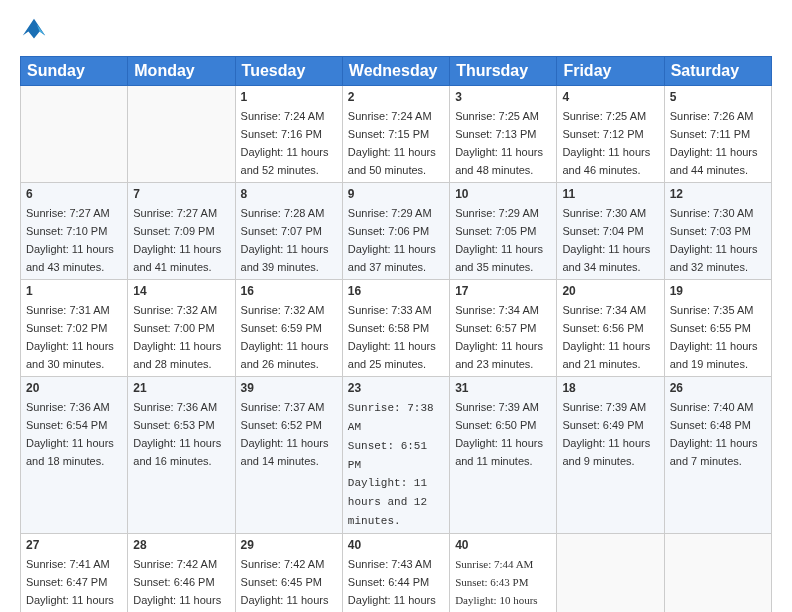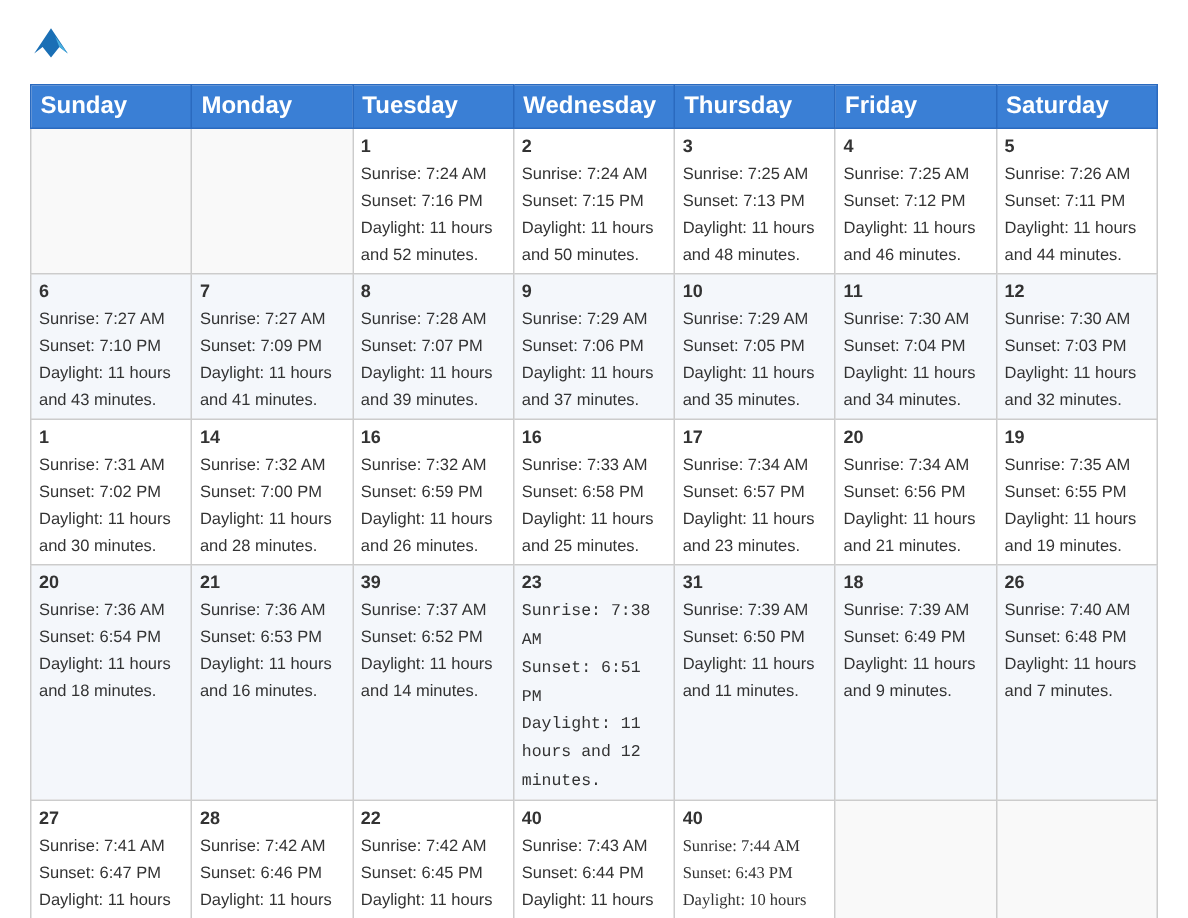--- a/index.html
+++ b/index.html
@@ -226,21 +226,21 @@
 Sunset: 6:48 PM
 Daylight: 11 hours and 7 minutes.</span></td>
         </tr>
         <tr>
           <td><span class="day-num">27</span><span class="day-info" style="white-space: pre-line;">Sunrise: 7:41 AM
 Sunset: 6:47 PM
 Daylight: 11 hours and 6 minutes.</span></td>
           <td><span class="day-num">28</span><span class="day-info" style="white-space: pre-line;">Sunrise: 7:42 AM
 Sunset: 6:46 PM
 Daylight: 11 hours and 4 minutes.</span></td>
-          <td><span class="day-num">22</span><span class="day-info" style="white-space: pre-line;">Sunrise: 7:42 AM
+          <td><span class="day-num">29</span><span class="day-info" style="white-space: pre-line;">Sunrise: 7:42 AM
 Sunset: 6:45 PM
 Daylight: 11 hours and 2 minutes.</span></td>
           <td><span class="day-num">40</span><span class="day-info" style="white-space: pre-line;">Sunrise: 7:43 AM
 Sunset: 6:44 PM
 Daylight: 11 hours and 1 minute.</span></td>
           <td><span class="day-num">40</span><span class="day-info" style="white-space: pre-line; font-family: Liberation Serif, serif;">Sunrise: 7:44 AM
 Sunset: 6:43 PM
 Daylight: 10 hours and 59 minutes.</span></td>
           <td class="empty-cell"></td>
           <td class="empty-cell"></td>

